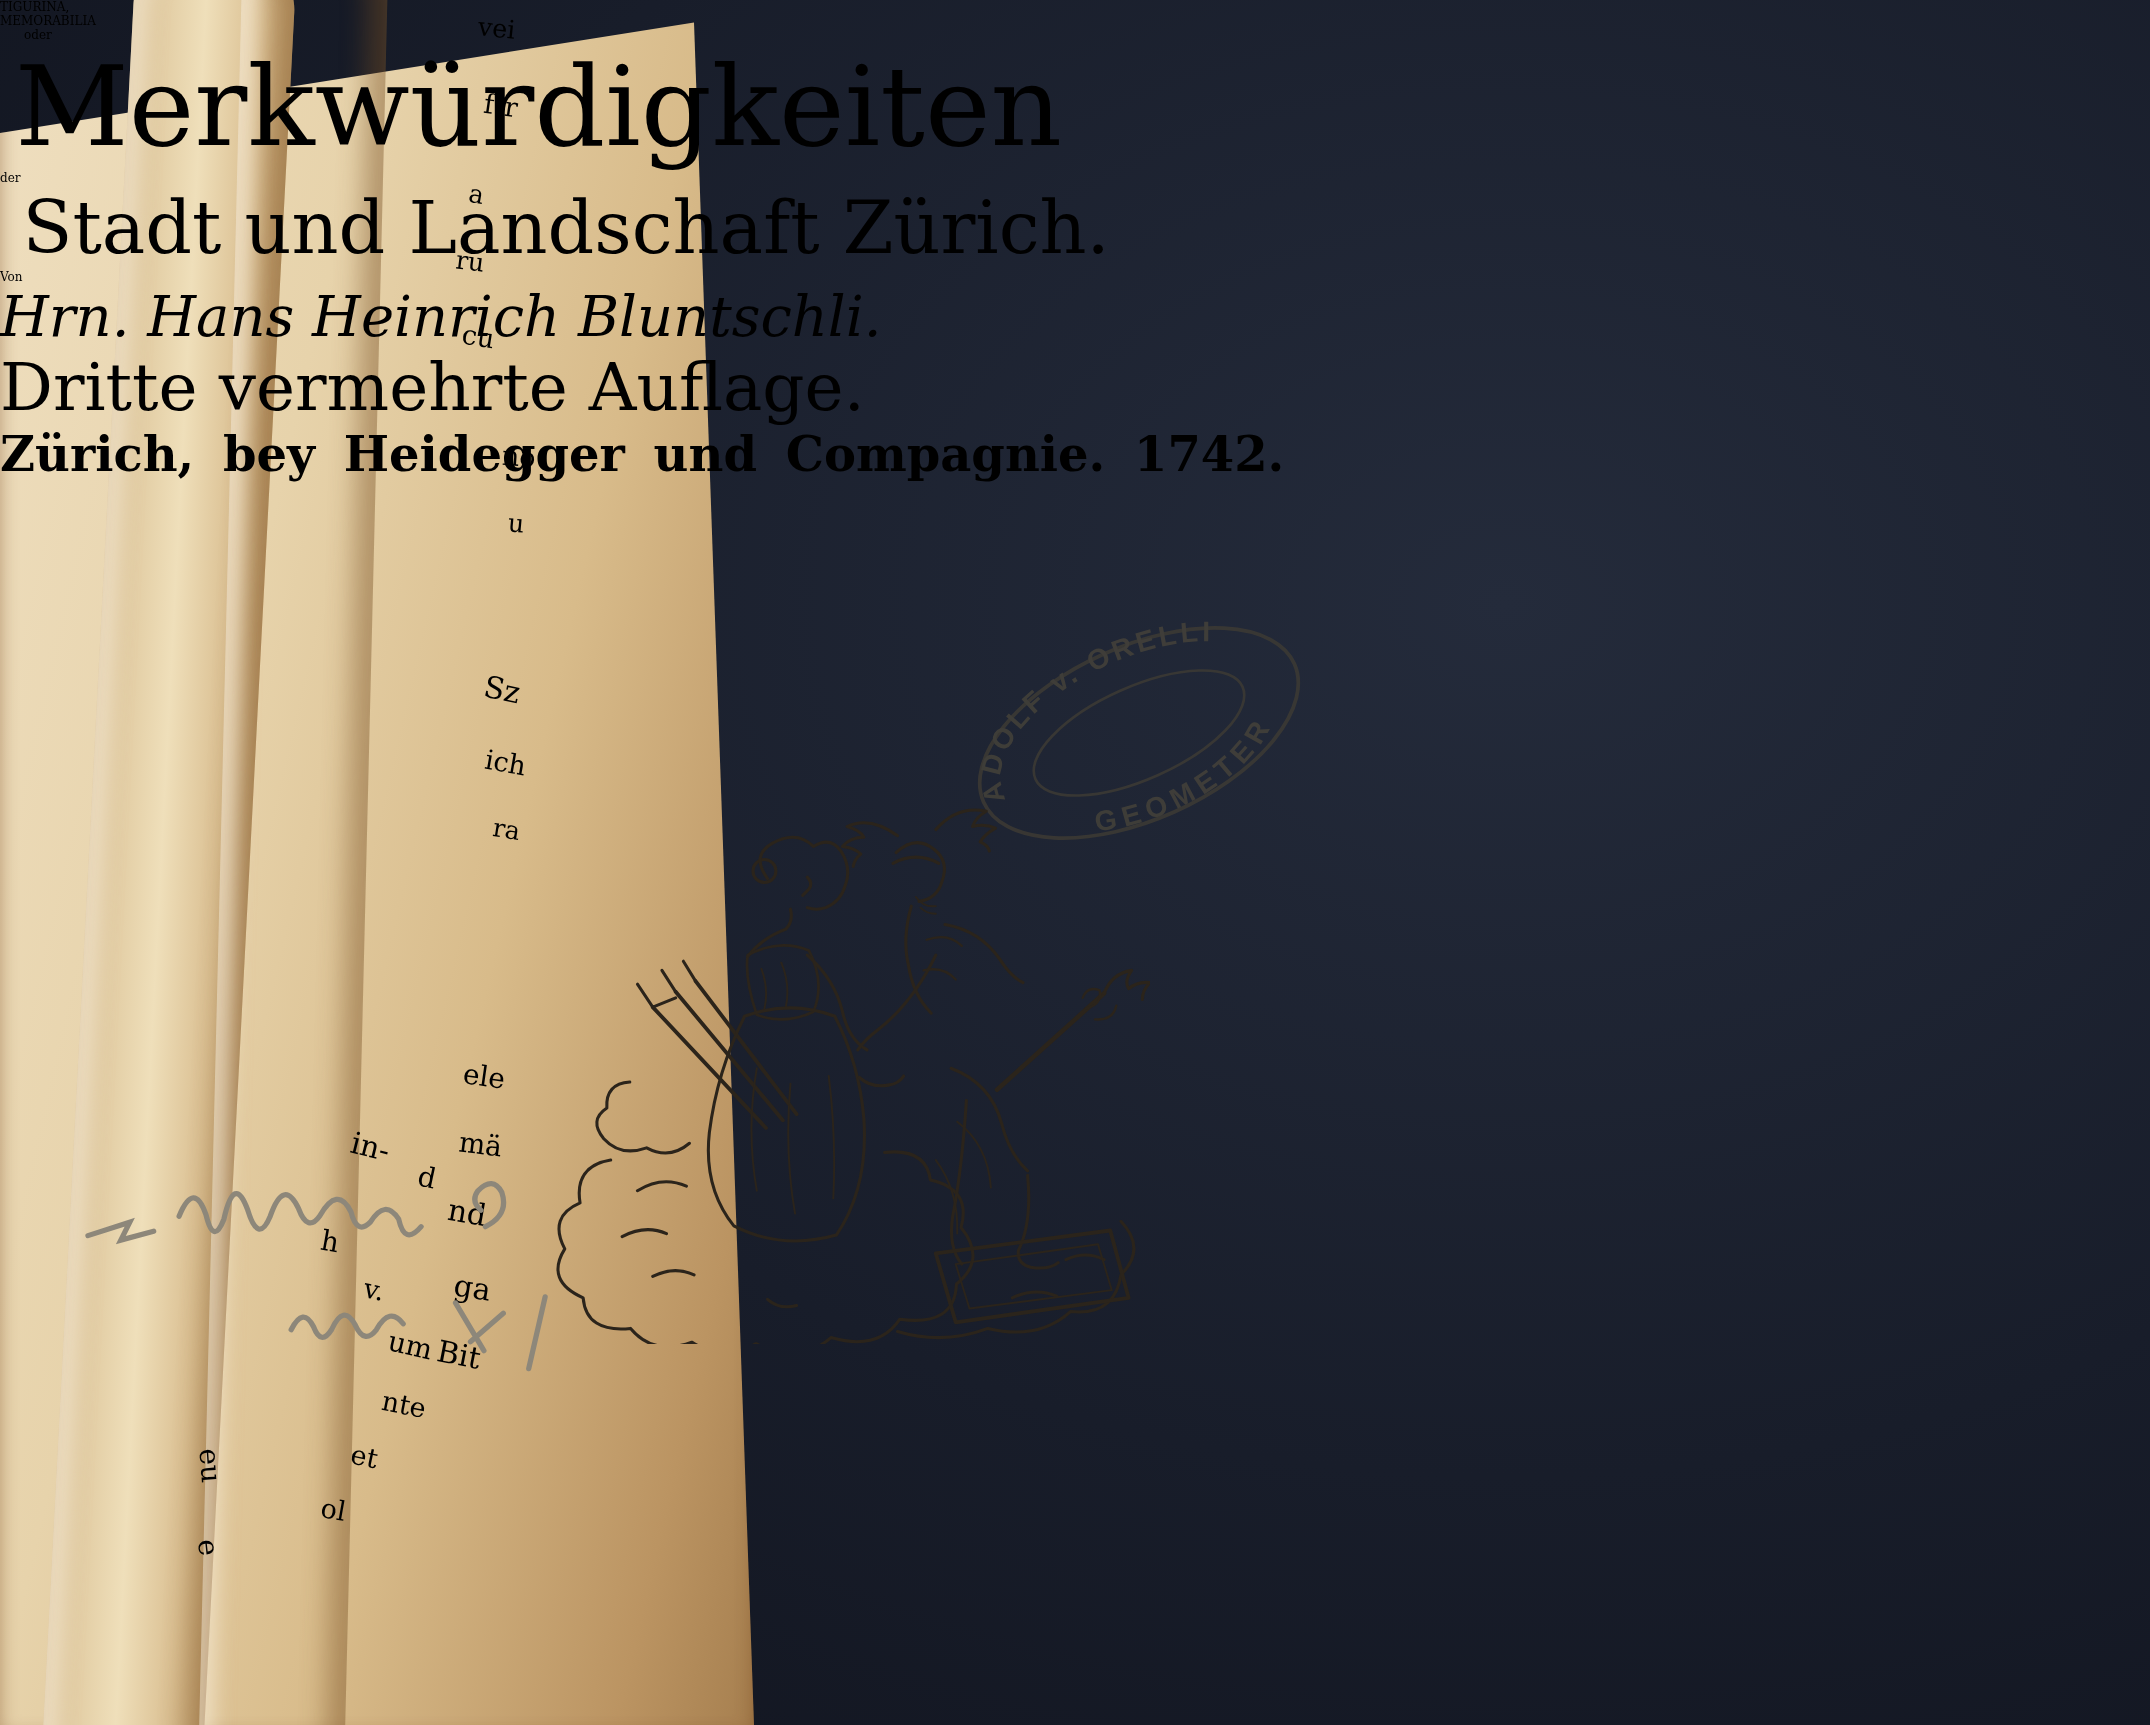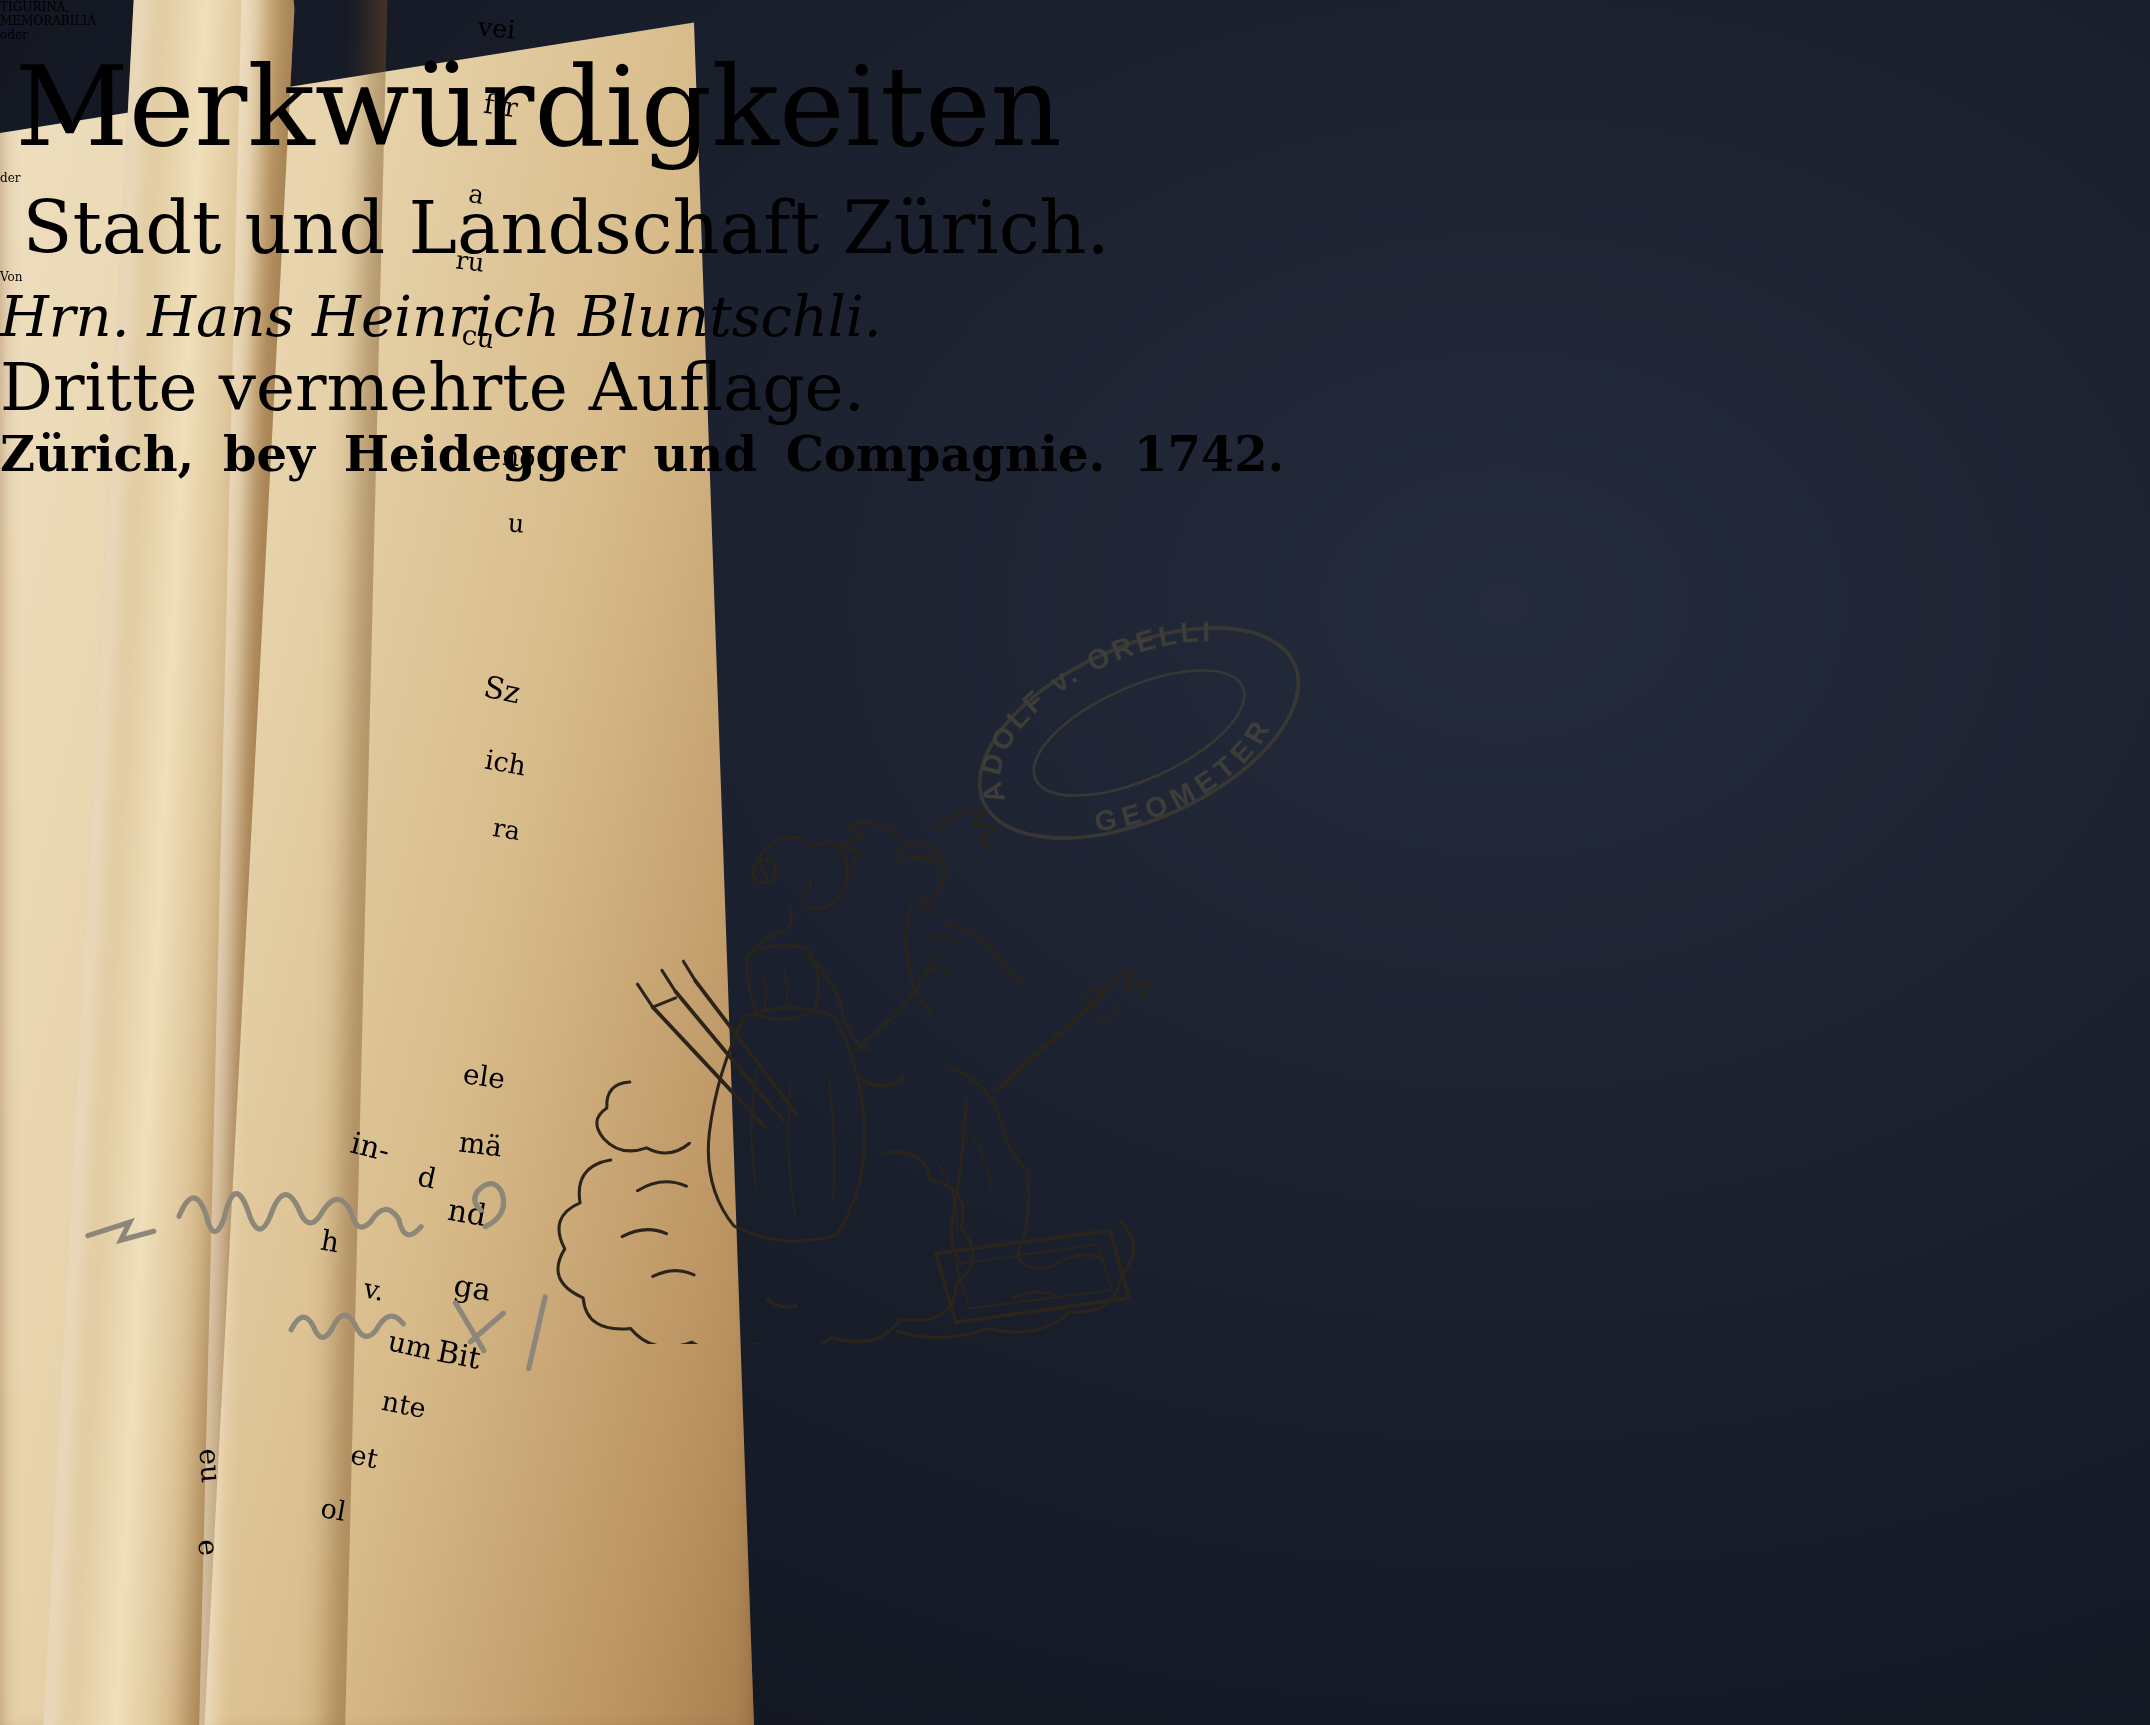--- a/index.html
+++ b/index.html
@@ -123,21 +123,21 @@
 
   <div class="abs white-edge"></div>
   <div class="abs title-page"></div>
   <div class="abs gutter-smudge"></div>
   <div class="abs page-shade"></div>
 
   <div class="abs page-content">
 
     <div class="pc t-sub" style="top:185px;">TIGURINA,</div>
     <div class="pc t-main" style="top:58px;">MEMORABILIA</div>
-    <div class="pc frk small-frk" style="top:321px;">oder</div>
+    <div class="pc frk small-frk" style="top:321px;padding-left:24px;">oder</div>
     <div class="pc frk" style="top:363px;font-size:111px;transform:translateX(15px);">Merkwürdigkeiten</div>
     <div class="pc frk small-frk" style="top:514px;">der</div>
     <div class="pc frk" style="top:554px;font-size:73px;transform:translateX(22.4px);">Stadt und Landschaft Zürich.</div>
     <div class="pc frk small-frk" style="top:671px;">Von</div>
     <div class="pc frk" style="top:714px;font-size:56px;font-style:italic;">Hrn. Hans Heinrich Bluntschli.</div>
 
     <svg class="abs" viewBox="0 0 480 260" style="left:960px;top:636px;width:358px;height:194px;transform:rotate(-24deg);opacity:.82;">
       <defs>
         <path id="arcTop" d="M 48,158 A 196 100 0 0 1 436,106"></path>
         <path id="arcBot" d="M 78,196 A 192 102 0 0 0 432,148"></path>

